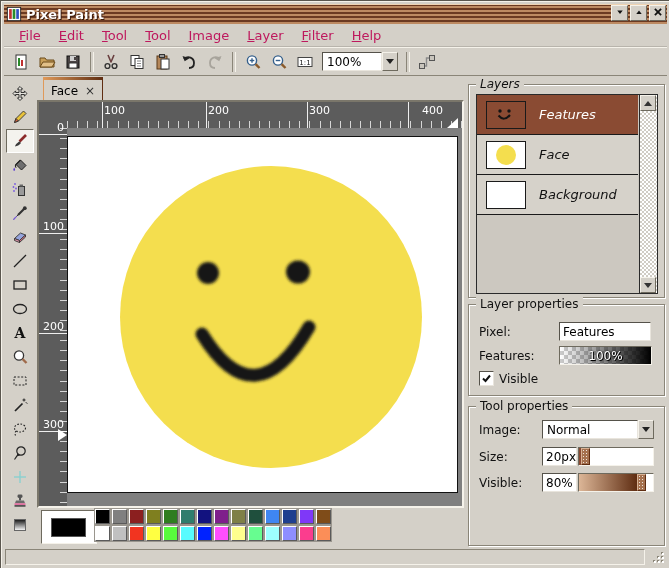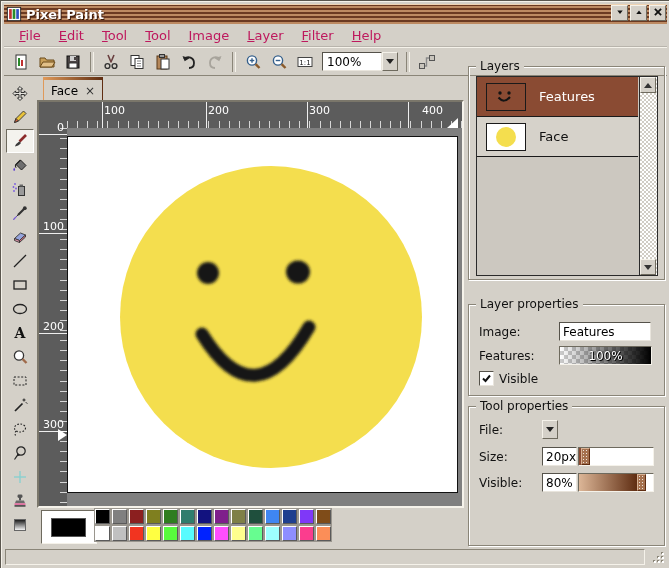--- a/index.html
+++ b/index.html
@@ -77,21 +77,21 @@
   #current-colors{position:absolute;left:4px;top:4px;width:54px;height:32px;background:#fff;
     border:1px solid;border-color:#6e6a5e #f5f2ea #f5f2ea #6e6a5e;}
   #fg-swatch{position:absolute;left:9px;top:7px;width:33px;height:17px;border:1px solid #555;}
   #swatch-grid{position:absolute;left:58px;top:3px;display:flex;flex-direction:column;gap:2px;}
   .swatch-row{display:flex;gap:2px;}
   .swatch{width:13px;height:13px;border:1px solid;border-color:#fff #5a5a5a #5a5a5a #fff;outline:1px solid #9a968e;}
 
   
   .group{position:absolute;border:1px solid #8a8578;box-shadow:inset 1px 1px 0 #fff,1px 1px 0 #fff;}
   .group-label{position:absolute;top:-8px;left:7px;background:#d4d0c8;padding:0 4px;font-size:12px;color:#111;}
-  #layers-group{left:467px;top:65px;width:195px;height:212px;}
+  #layers-group{left:467px;top:83px;width:195px;height:212px;font-style:italic;}
   #layers-list{position:absolute;left:7px;top:9px;width:180px;height:198px;background:#ccc8c0;border:1px solid #2a2a2a;}
   .layer-row{position:relative;height:39px;border-bottom:1px solid #1a1a1a;background:#d6d2ca;color:#111;
     display:flex;align-items:center;width:161px;}
   .layer-row.selected{background:#8a4b33;color:#fff;}
   .layer-thumb{width:38px;height:26px;border:1px solid #1a1a1a;margin-left:9px;background:#fff;flex:0 0 auto;}
   .layer-row.selected .layer-thumb{background:transparent;}
   .layer-name{margin-left:13px;font-size:13px;}
   #layers-scrollbar{position:absolute;right:0;top:0;bottom:0;width:17px;
     background-color:#fff;
     background-image:linear-gradient(45deg,#d0ccc4 25%,rgba(0,0,0,0) 25%,rgba(0,0,0,0) 75%,#d0ccc4 75%),
@@ -504,51 +504,56 @@
             </svg></div>
           <span class="layer-name">Features</span>
         </div>
         <div class="layer-row">
           <div class="layer-thumb"><svg width="38" height="26" viewBox="0 0 38 26">
               <rect width="38" height="26" fill="#fff"></rect>
               <circle cx="19" cy="13" r="10" fill="#f4de4e"></circle>
             </svg></div>
           <span class="layer-name">Face</span>
         </div>
+        <div class="layer-row">
+          <div class="layer-thumb"></div>
+          <span class="layer-name">Background</span>
+        </div>
         <div id="layers-scrollbar">
         <button class="sb-btn raised" style="top:0">
             <span class="tri-up"></span>
           </button>
         <button class="sb-btn raised" style="bottom:0">
             <span class="tri-down"></span>
           </button>
       </div>
     </div>
   </div>
 
   <div class="group" id="layerprops-group">
     <span class="group-label">Layer properties</span>
-    <span class="prop-label" style="top:20px">Image:</span>
+    <span class="prop-label" style="top:20px">Pixel:</span>
     <span class="prop-field field" style="left:90px;top:17px;width:87px">Features</span>
     <span class="prop-label" style="top:44px">Features:</span>
     <div id="opacity-bar">
       <span>100%</span>
     </div>
     <div class="checkbox" style="top:66px">
       <svg width="11" height="11" viewBox="0 0 11 11">
           <path d="M2 5.5 L4.5 8 L9 2.5" fill="none" stroke="#111" stroke-width="2"></path>
         </svg>
     </div>
     <span class="prop-label" style="left:30px;top:67px">Visible</span>
   </div>
 
   <div class="group" id="toolprops-group">
     <span class="group-label">Tool properties</span>
-    <span class="prop-label" style="top:16px">File:</span>
+    <span class="prop-label" style="top:16px">Image:</span>
     <div class="select" style="left:73px;top:13px;width:112px">
+      <span class="combo-field">Normal</span>
       <button class="combo-btn raised">
           <span class="arrow-down"></span>
         </button>
     </div>
     <span class="prop-label" style="top:43px">Size:</span>
     <span class="prop-field field" style="left:73px;top:40px;width:30px">20px</span>
     <div class="slider" style="left:109px;top:40px;width:74px">
       <div class="fill" id="size-fill" style="background: rgb(138, 75, 51); width: 3%;"></div>
       <div class="grip" id="size-grip" style="left: calc(3%);"></div>
     </div>

